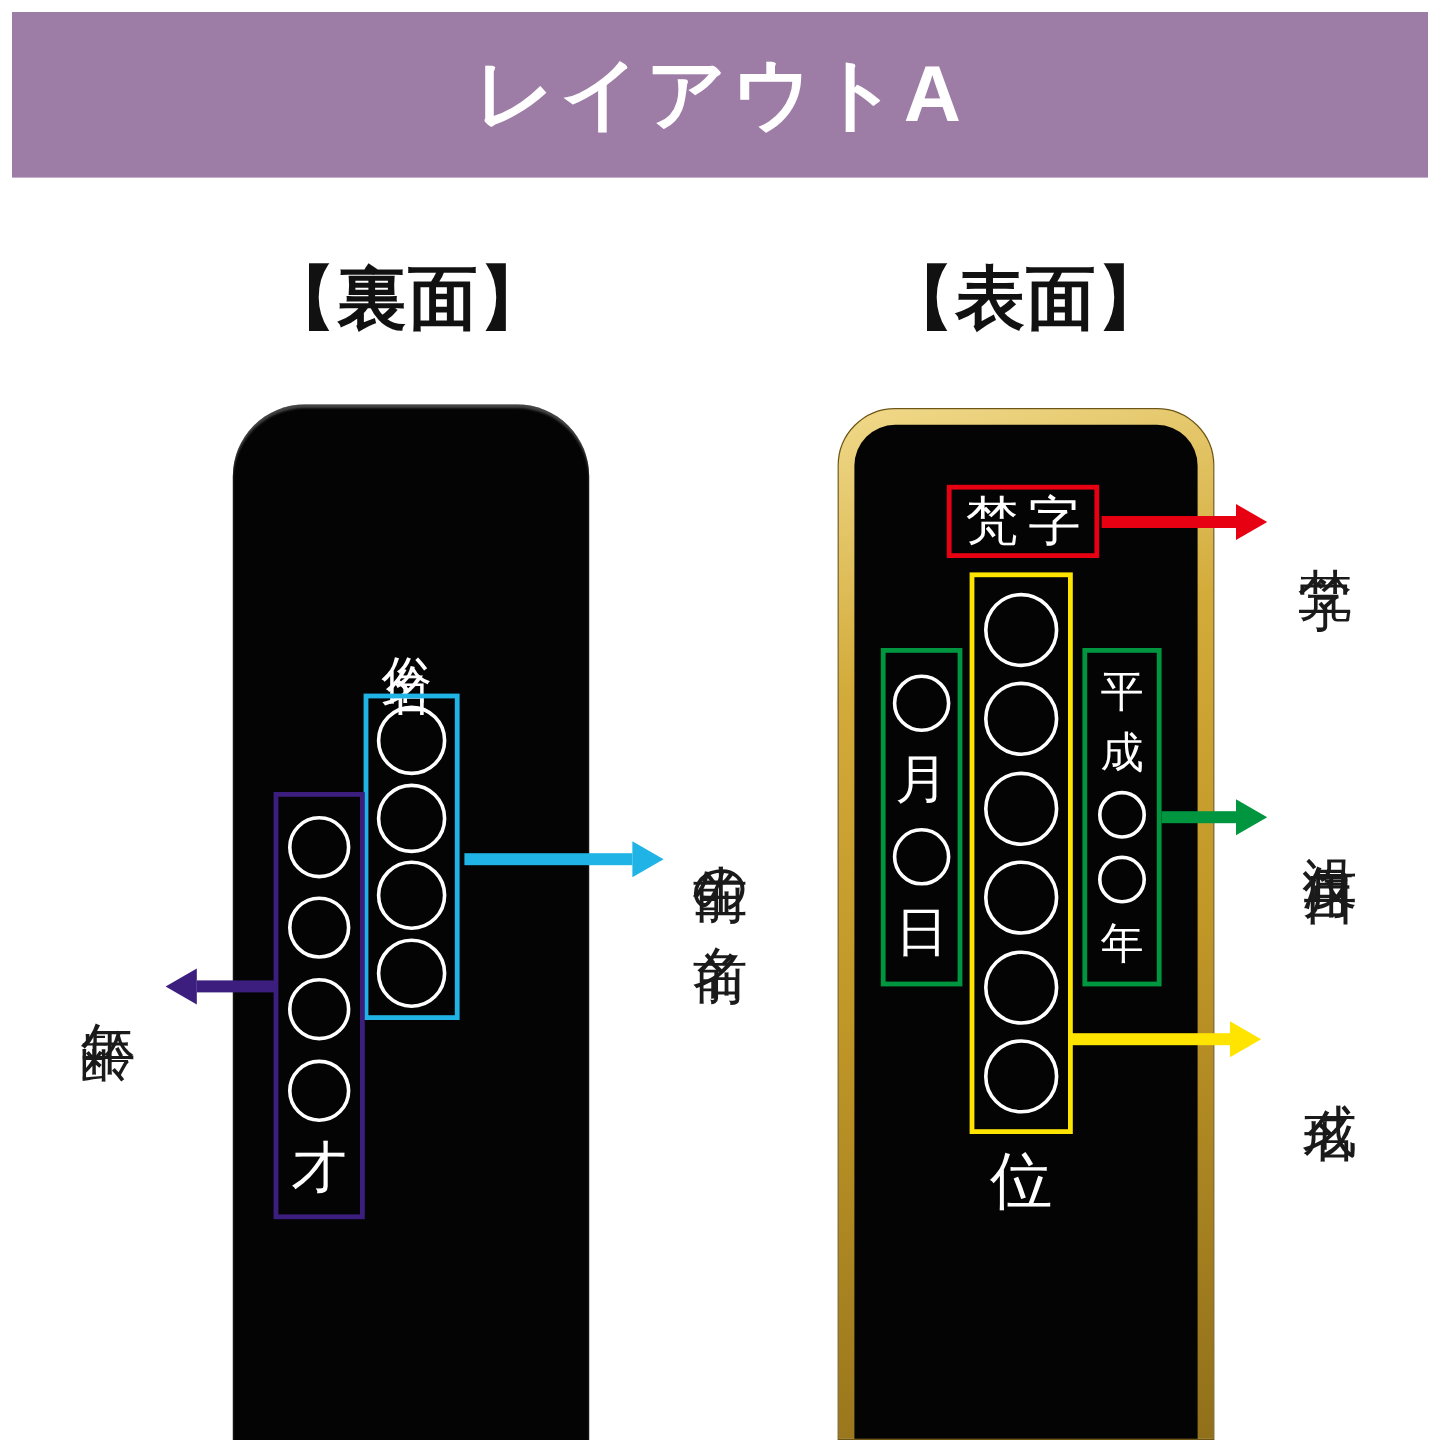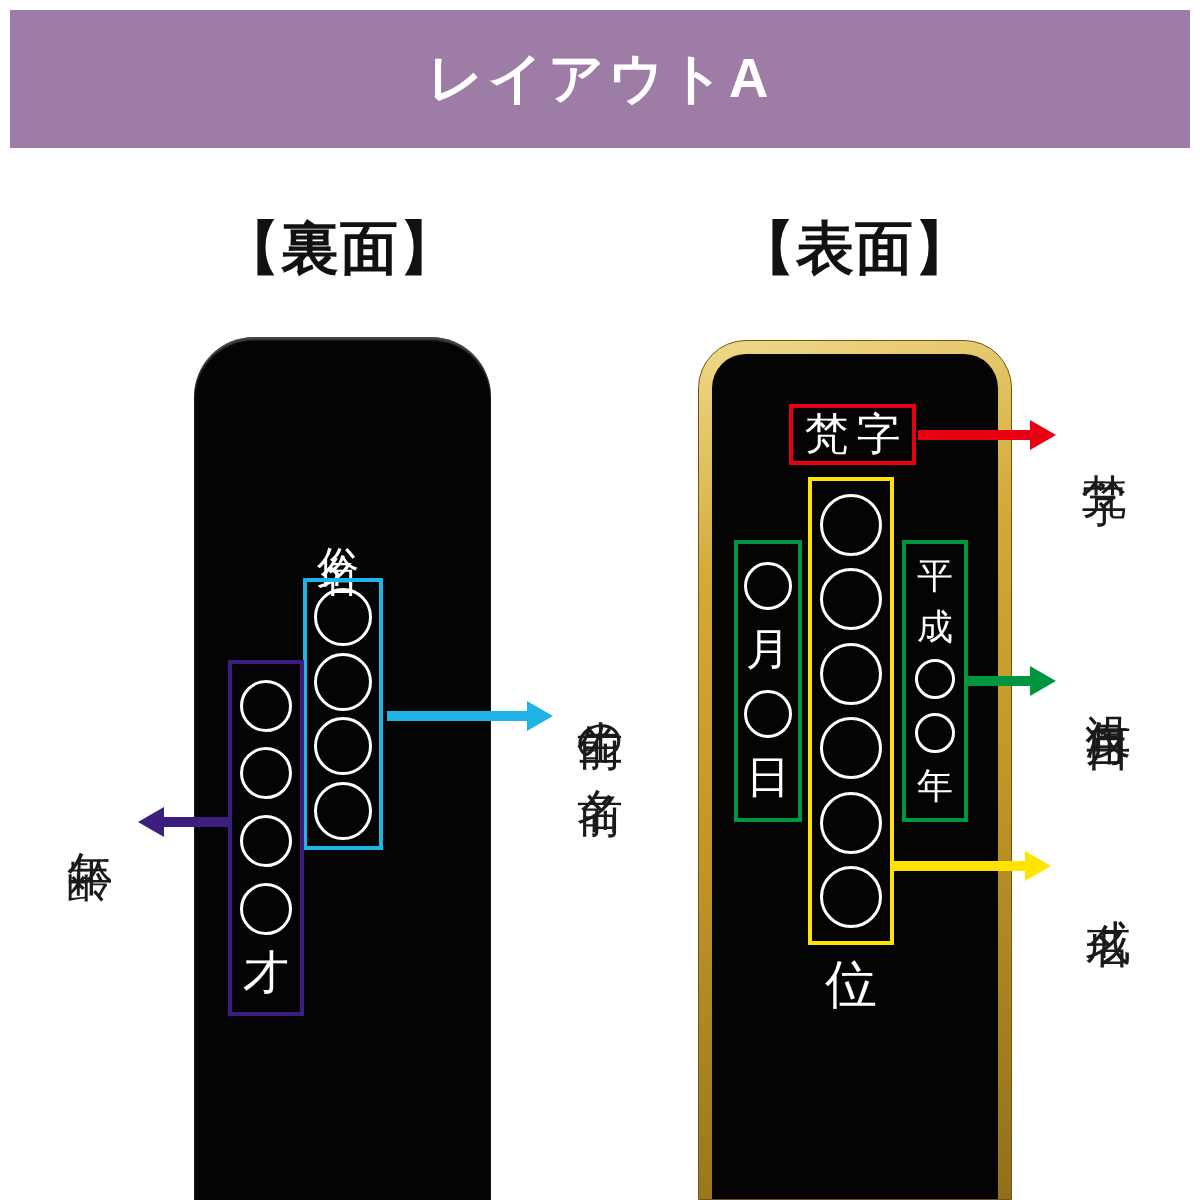--- a/index.html
+++ b/index.html
@@ -3,21 +3,21 @@
 <meta charset="utf-8">
 <style>
   *{margin:0;padding:0;box-sizing:border-box}
   html,body{background:#fff}
   body{font-family:"Liberation Sans","DejaVu Sans",sans-serif}
   .canvas{position:relative;width:1200px;height:1200px;background:#fff;overflow:hidden}
 
   
   .banner{position:absolute;left:10px;top:10px;width:1180px;height:138px;background:#9d7ca6;
           display:flex;align-items:center;justify-content:center}
-  .banner-title{font-size:55px;font-weight:800;color:#fff;letter-spacing:4px}
+  .banner-title{font-size:66px;font-weight:800;color:#fff;letter-spacing:4px}
 
   
   .side-header{position:absolute;top:210px;font-size:58px;font-weight:800;color:#111;
                text-align:center;letter-spacing:1px}
   .back-header{left:170px;width:340px}
   .front-header{left:685px;width:340px}
 
   
   .back-tablet{position:absolute;left:194px;top:337px;width:297px;height:863px;background:#040404;
                border-radius:60px 60px 0 0;box-shadow:inset 0 3px 2px rgba(150,150,150,.45)}

